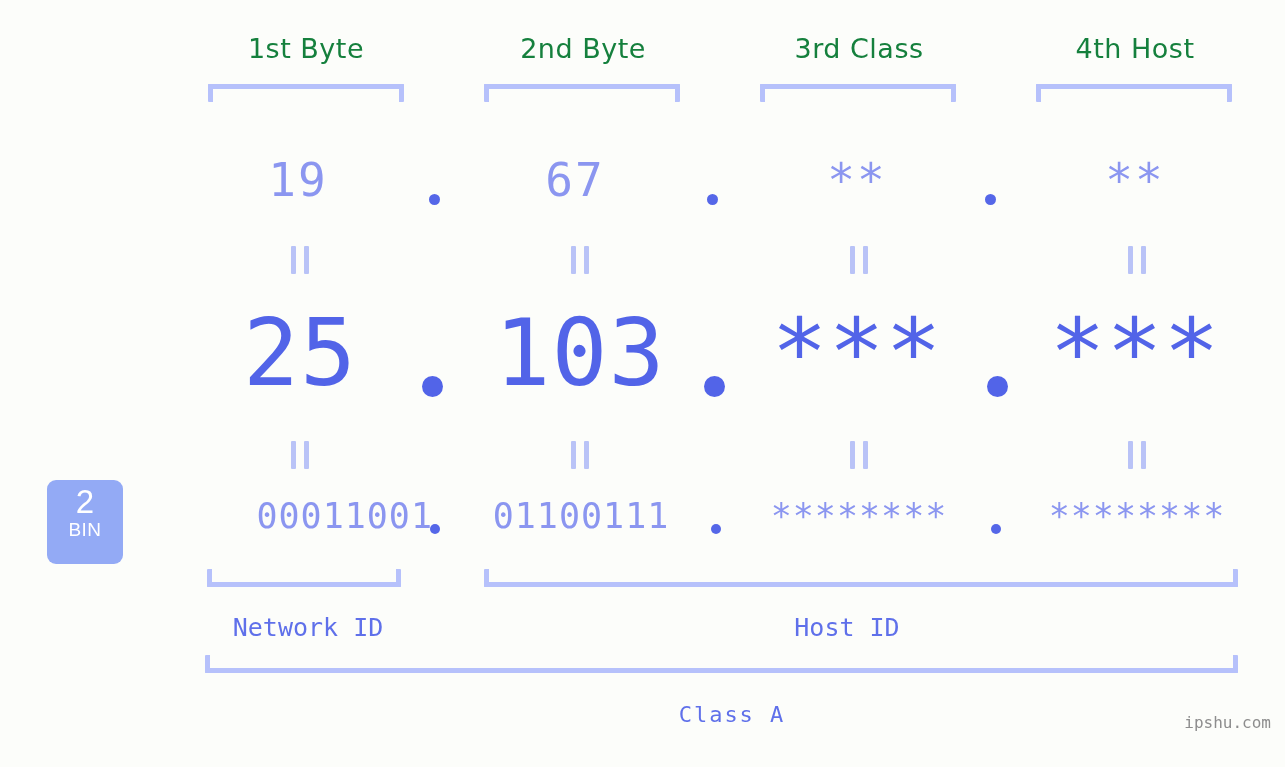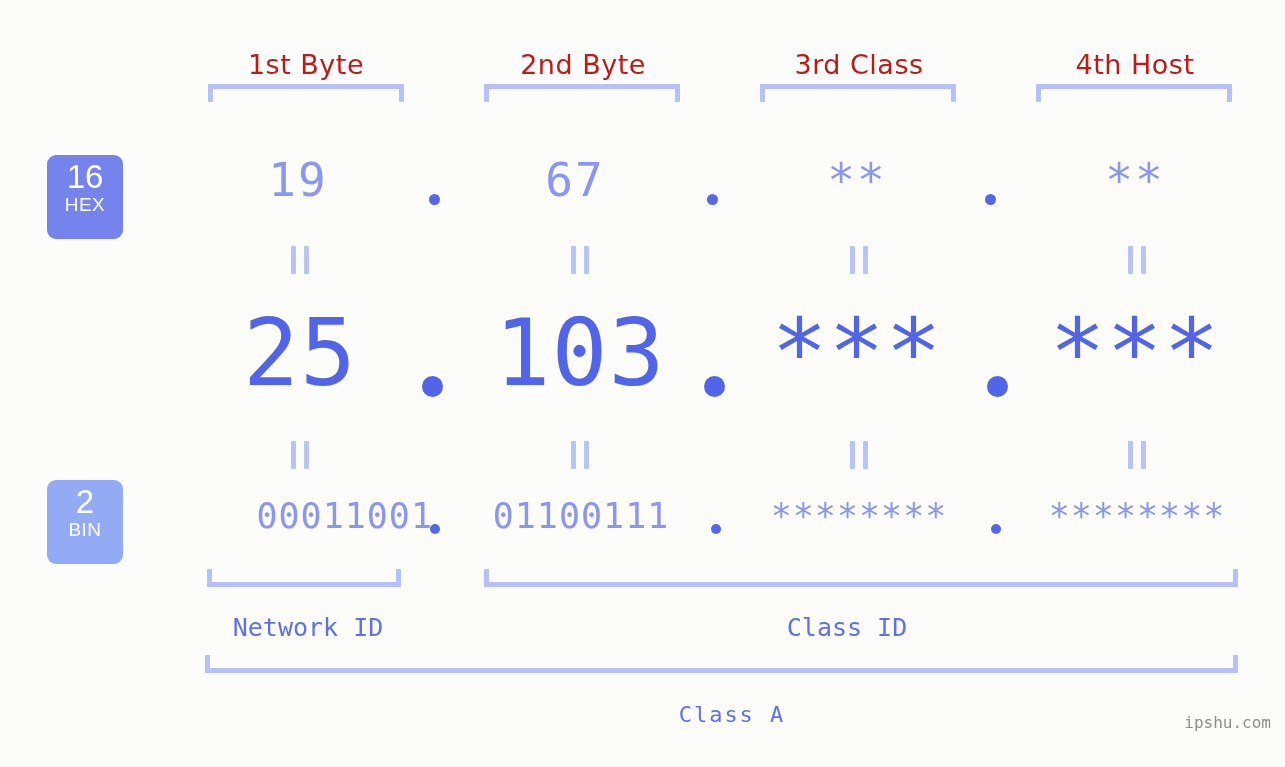--- a/index.html
+++ b/index.html
@@ -22,24 +22,23 @@
     height: 767px;
   }
 
   
   .byte-label {
     position: absolute;
     top: 33px;
     text-align: center;
     font-family: "DejaVu Sans", sans-serif;
     font-size: 27px;
-    color: #b91c1c;
+    color: #15803d;
     letter-spacing: 0.5px;
     white-space: nowrap;
-    margin-top: 16px;
   }
 
   
   .top-bracket {
     position: absolute;
     top: 84px;
     height: 18px;
     border-left: 5px solid #b6c1fb;
     border-right: 5px solid #b6c1fb;
     border-top: 5px solid #b6c1fb;
@@ -202,24 +201,20 @@
     <div class="byte-label" style="left:483px;width:200px;">2nd Byte</div>
     <div class="byte-label" style="left:759px;width:200px;">3rd Class</div>
     <div class="byte-label" style="left:1035px;width:200px;">4th Host</div>
 
     <div class="top-bracket" style="left:208px;width:196px;"></div>
     <div class="top-bracket" style="left:484px;width:196px;"></div>
     <div class="top-bracket" style="left:760px;width:196px;"></div>
     <div class="top-bracket" style="left:1036px;width:196px;"></div>
   </div>
 
-  <div class="badge" id="badge-hex">
-    <span class="radix">16</span>
-    <span class="radix-name">HEX</span>
-  </div>
   <div class="badge" id="badge-bin">
     <span class="radix">2</span>
     <span class="radix-name">BIN</span>
   </div>
 
   <div class="row-hex">
     <div class="value-cell" style="left:198px;width:200px;">19</div>
     <div class="value-cell" style="left:475px;width:200px;">67</div>
     <div class="value-cell" style="left:757px;width:200px;">**</div>
     <div class="value-cell" style="left:1035px;width:200px;">**</div>
@@ -284,21 +279,21 @@
     <div class="dot" style="left:430px;"></div>
     <div class="dot" style="left:711px;"></div>
     <div class="dot" style="left:991px;"></div>
   </div>
 
   <div>
     <div class="bottom-bracket" id="bracket-network" style="left:207px;width:194px;"></div>
     <div class="bottom-bracket" id="bracket-host" style="left:484px;width:754px;"></div>
 
     <div class="section-label" id="label-network-id" style="left:208px;width:200px;">Network ID</div>
-    <div class="section-label" id="label-host-id" style="left:747px;width:200px;">Class ID</div>
+    <div class="section-label" id="label-host-id" style="left:747px;width:200px;">Host ID</div>
   </div>
 
   <div>
     <div class="bottom-bracket" id="bracket-class" style="left:205px;width:1033px;"></div>
     <div class="section-label" id="label-class" style="left:632px;width:200px;">Class A</div>
   </div>
 
   <div id="watermark">ipshu.com</div>
 
 </div>

